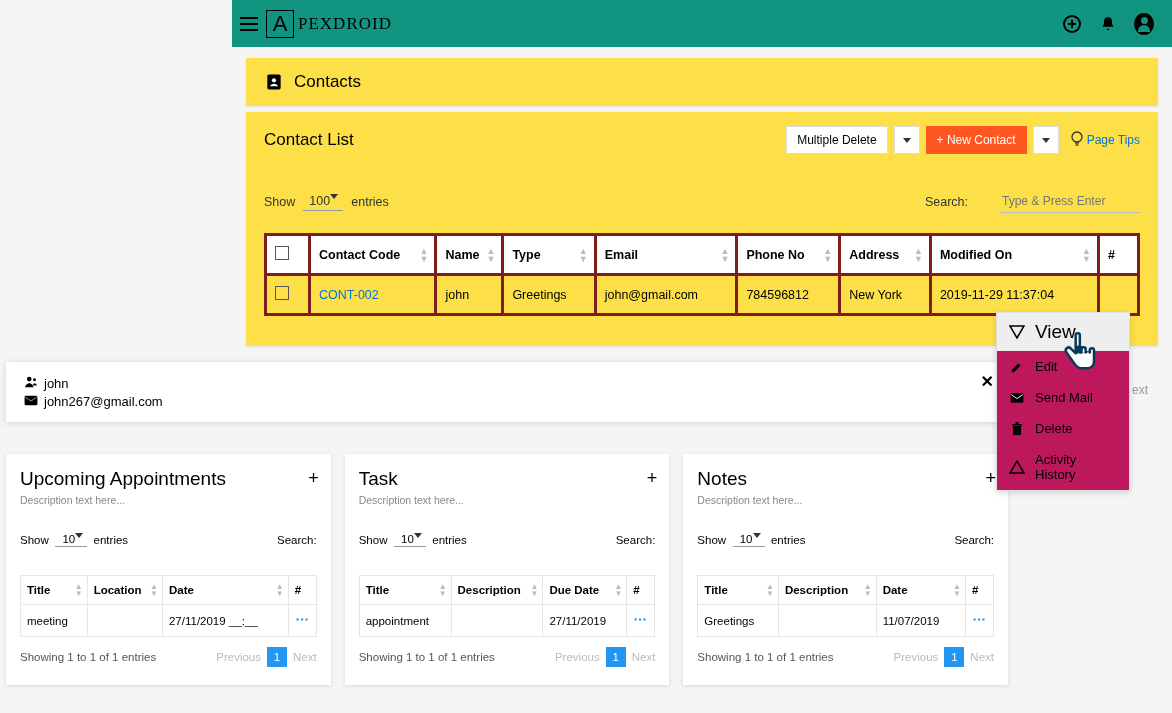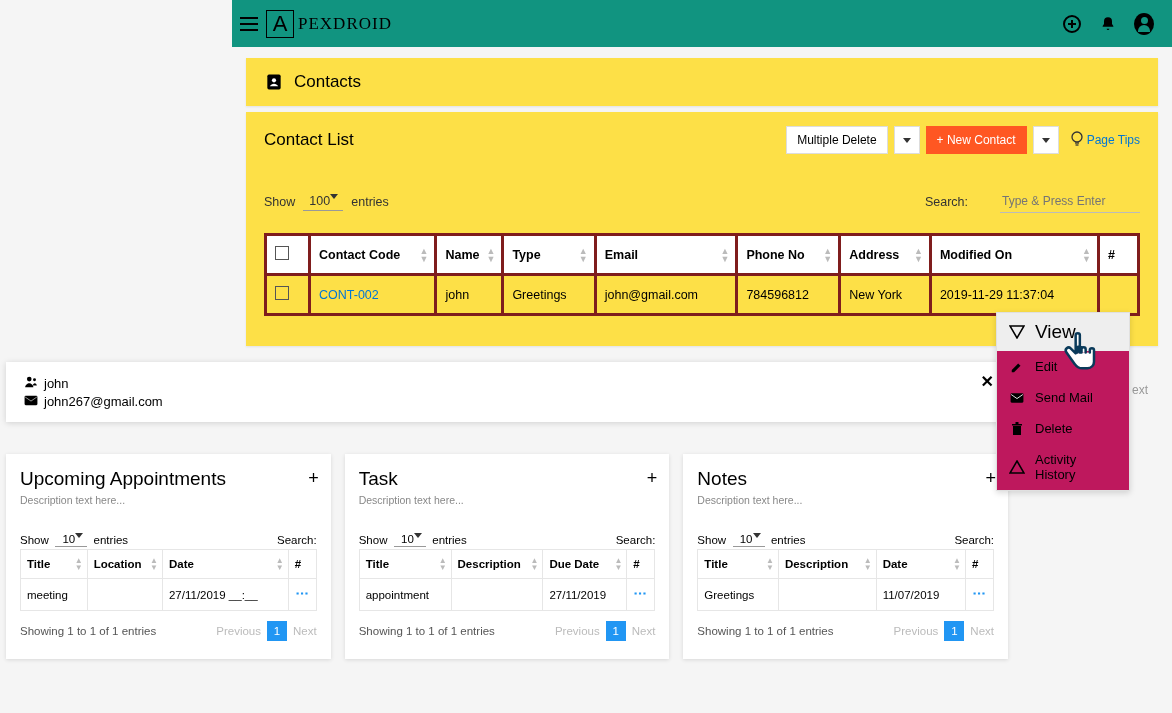--- a/index.html
+++ b/index.html
@@ -57,21 +57,21 @@
   .next-ghost { position:absolute; right:24px; top:383px; color:#999; font-size:12px; }
 
   
   .widgets { position:absolute; left:6px; top:454px; width:1002px; display:flex; gap:14px; }
   .widget { flex:1; background:#fff; box-shadow:0 1px 4px rgba(0,0,0,.12); padding:14px 14px 18px; position:relative; font-size:12px; }
   .widget h3 { font-size:19px; font-weight:normal; margin-bottom:4px; }
   .widget .desc { font-size:10.5px; color:#888; }
   .widget .plus { position:absolute; right:12px; top:14px; font-size:18px; cursor:pointer; }
   .widget .wctrls { display:flex; align-items:center; margin-top:26px; font-size:11.5px; }
   .widget .wctrls .num { border-bottom:1px solid #999; padding:1px 4px; width:32px; display:inline-flex; justify-content:flex-end; }
-  .widget table { width:100%; border-collapse:collapse; margin-top:2px; font-size:11.5px; }
+  .widget table { width:100%; border-collapse:collapse; margin-top:28px; font-size:11.5px; }
   .widget th, .widget td { border:1px solid #e6e6e6; padding:8px 6px; text-align:left; position:relative; }
   .widget th { font-weight:bold; }
   .widget th .sort { position:absolute; right:4px; top:50%; transform:translateY(-50%); color:#bbb; font-size:8px; line-height:7px; }
   .widget .pager { display:flex; align-items:center; margin-top:10px; font-size:11.5px; }
   .widget .pager .info { color:#555; }
   .widget .pager .links { margin-left:auto; display:flex; align-items:center; gap:6px; color:#bbb; }
   .widget .pager .pg { background:#2196f3; color:#fff; width:20px; height:20px; display:flex; align-items:center; justify-content:center; }
   .kebab { color:#2196f3; font-weight:bold; letter-spacing:0; writing-mode:vertical-lr; font-size:13px; text-align:center; }
 
   

